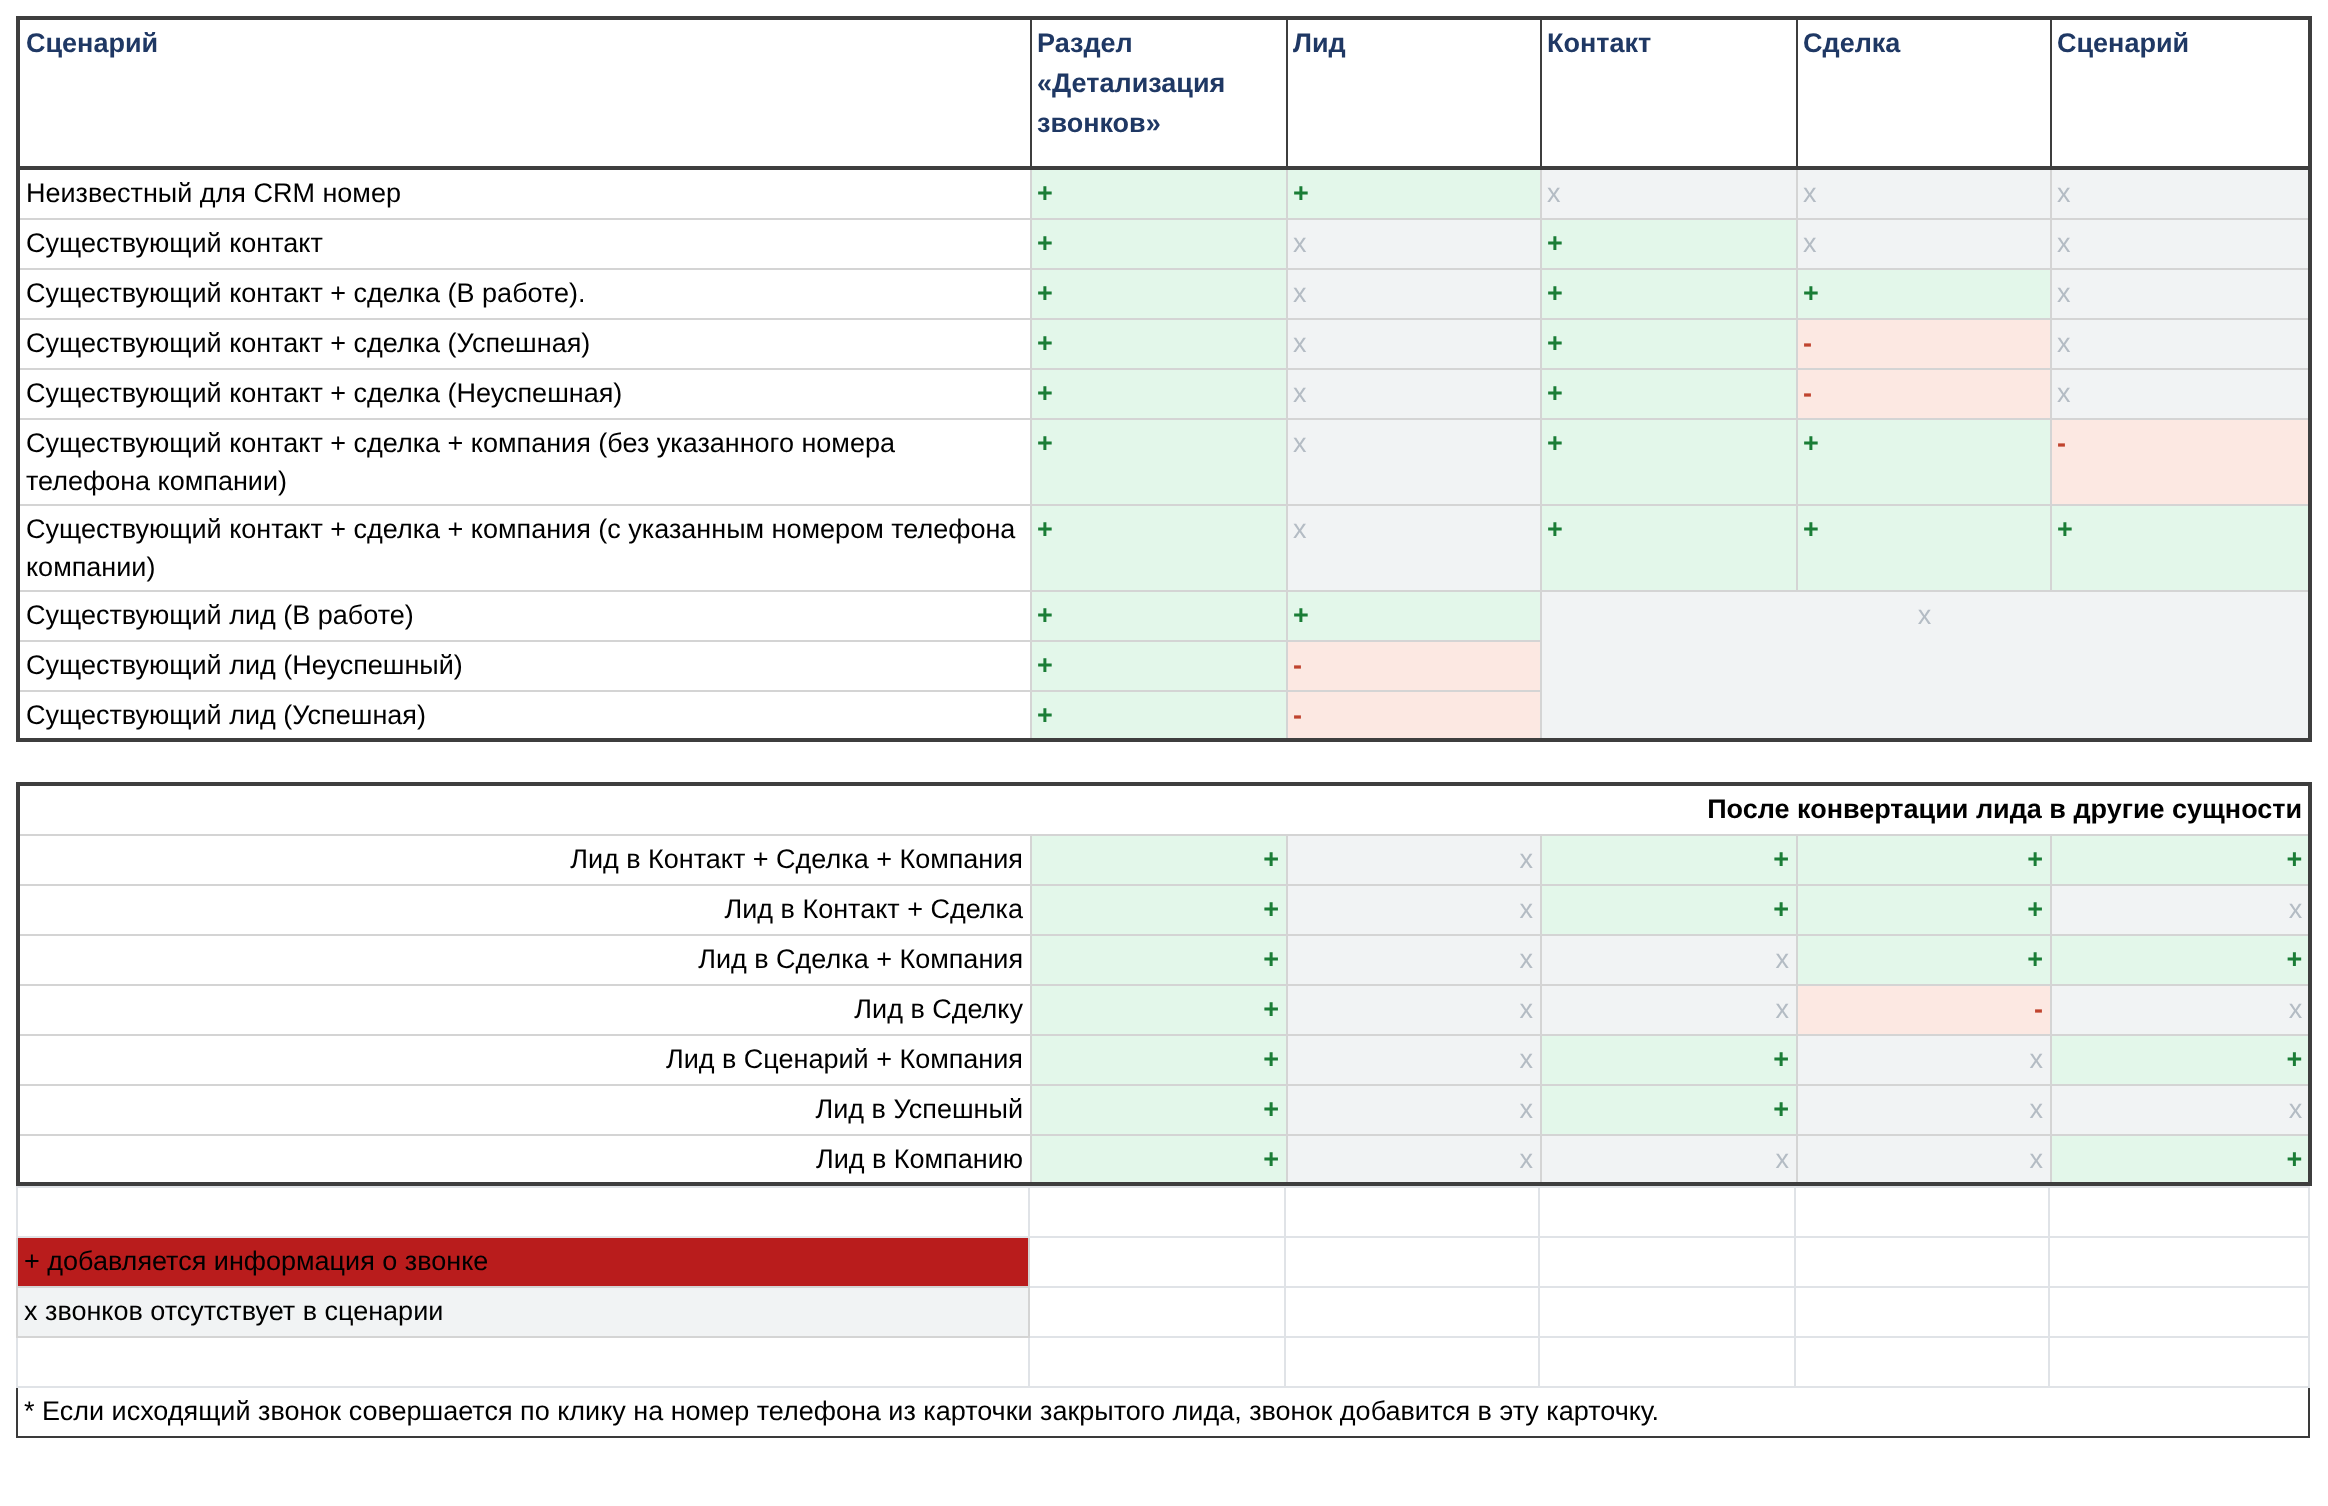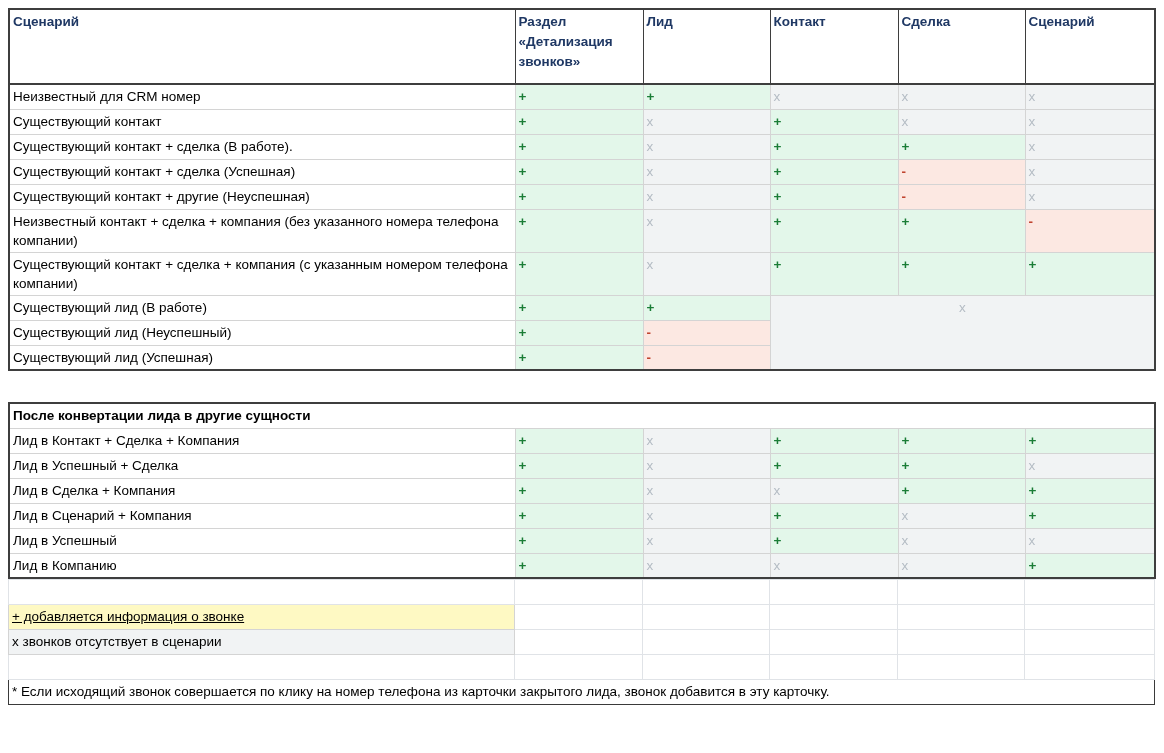--- a/index.html
+++ b/index.html
@@ -58,32 +58,32 @@
   td.m-x     { background: #f1f3f4; color: #b4bcc4; font-weight: normal; }
   td.merged-x { text-align: center; padding-top: 3px; }
 
   td.section-title {
     font-weight: bold;
     background: #ffffff;
     border: 1px solid #3e3e3e;
     vertical-align: middle;
     padding: 2px 3px;
   }
-  table.second { margin-top: 31px; }
+  table.second { margin-top: 20px; text-align: right; }
 
   
   table.bottom td {
     vertical-align: top;
     padding: 2px 3px;
     line-height: 19px;
     overflow: hidden;
   }
   td.grid-cell { border: 1px solid #e0e3e7; background: #ffffff; }
   td.legend-cell { border: 1px solid #d4d4d4; }
-  td.l-plus  { background: #fef9c3; text-decoration: underline; }
+  td.l-plus  { background: #b91c1c; }
   td.l-minus { background: #fce8e2; }
   td.l-x     { background: #f1f3f4; }
   td.footnote-cell {
     border: 1px solid #3a3a3a;
     background: #ffffff;
     vertical-align: middle;
     margin-top: 10px;
   }
 </style>
 </head>
@@ -137,29 +137,29 @@
         </tr>
         <tr class="body-row">
           <td class="label">Существующий контакт + сделка (Успешная)</td>
           <td class="mark m-plus">+</td>
           <td class="mark m-x">x</td>
           <td class="mark m-plus">+</td>
           <td class="mark m-minus">-</td>
           <td class="mark m-x">x</td>
         </tr>
         <tr class="body-row">
-          <td class="label">Существующий контакт + другие (Неуспешная)</td>
-          <td class="mark m-plus">+</td>
-          <td class="mark m-x">x</td>
-          <td class="mark m-plus">+</td>
-          <td class="mark m-minus">-</td>
-          <td class="mark m-x">x</td>
-        </tr>
-        <tr class="body-row">
-          <td class="label">Неизвестный контакт + сделка + компания (без указанного номера телефона компании)</td>
+          <td class="label">Существующий контакт + сделка (Неуспешная)</td>
+          <td class="mark m-plus">+</td>
+          <td class="mark m-x">x</td>
+          <td class="mark m-plus">+</td>
+          <td class="mark m-minus">-</td>
+          <td class="mark m-x">x</td>
+        </tr>
+        <tr class="body-row">
+          <td class="label">Существующий контакт + сделка + компания (без указанного номера телефона компании)</td>
           <td class="mark m-plus">+</td>
           <td class="mark m-x">x</td>
           <td class="mark m-plus">+</td>
           <td class="mark m-plus">+</td>
           <td class="mark m-minus">-</td>
         </tr>
         <tr class="body-row">
           <td class="label">Существующий контакт + сделка + компания (с указанным номером телефона компании)</td>
           <td class="mark m-plus">+</td>
           <td class="mark m-x">x</td>
@@ -203,34 +203,42 @@
     <tbody>
         <tr class="body-row">
           <td class="label">Лид в Контакт + Сделка + Компания</td>
           <td class="mark m-plus">+</td>
           <td class="mark m-x">x</td>
           <td class="mark m-plus">+</td>
           <td class="mark m-plus">+</td>
           <td class="mark m-plus">+</td>
         </tr>
         <tr class="body-row">
-          <td class="label">Лид в Успешный + Сделка</td>
+          <td class="label">Лид в Контакт + Сделка</td>
           <td class="mark m-plus">+</td>
           <td class="mark m-x">x</td>
           <td class="mark m-plus">+</td>
           <td class="mark m-plus">+</td>
           <td class="mark m-x">x</td>
         </tr>
         <tr class="body-row">
           <td class="label">Лид в Сделка + Компания</td>
           <td class="mark m-plus">+</td>
           <td class="mark m-x">x</td>
           <td class="mark m-x">x</td>
           <td class="mark m-plus">+</td>
           <td class="mark m-plus">+</td>
+        </tr>
+        <tr class="body-row">
+          <td class="label">Лид в Сделку</td>
+          <td class="mark m-plus">+</td>
+          <td class="mark m-x">x</td>
+          <td class="mark m-x">x</td>
+          <td class="mark m-minus">-</td>
+          <td class="mark m-x">x</td>
         </tr>
         <tr class="body-row">
           <td class="label">Лид в Сценарий + Компания</td>
           <td class="mark m-plus">+</td>
           <td class="mark m-x">x</td>
           <td class="mark m-plus">+</td>
           <td class="mark m-x">x</td>
           <td class="mark m-plus">+</td>
         </tr>
         <tr class="body-row">

